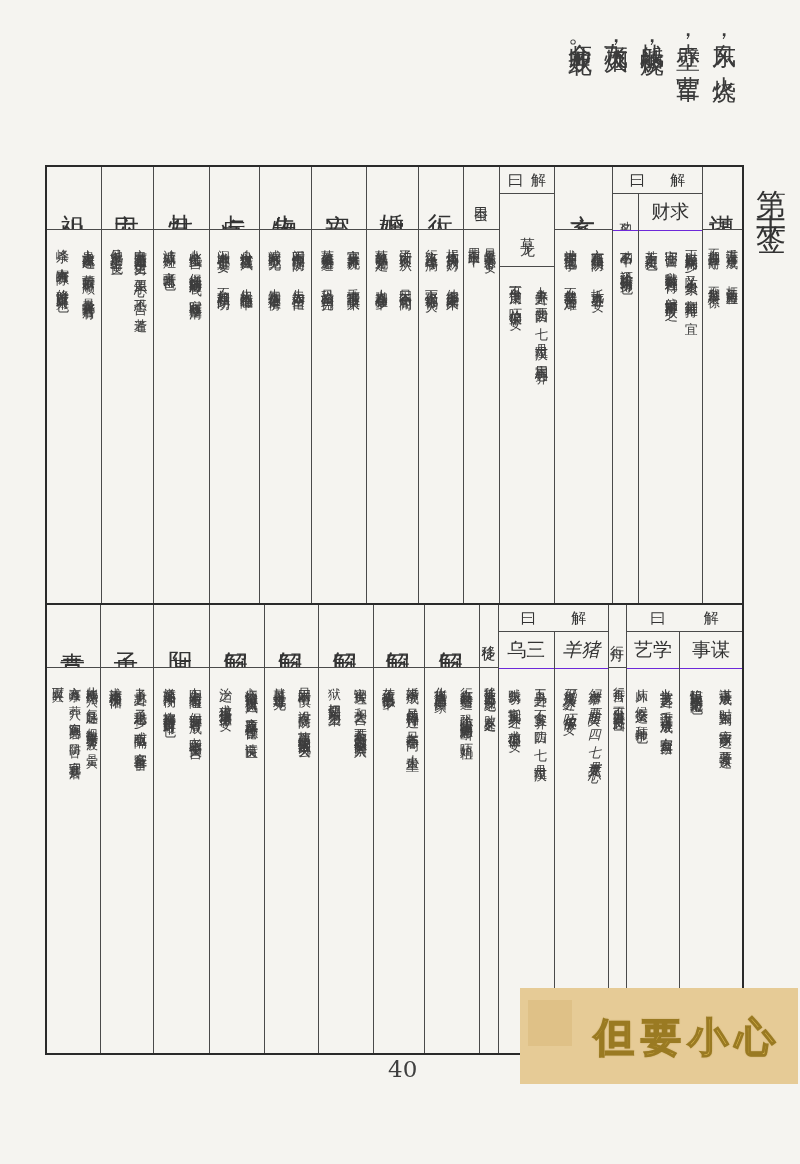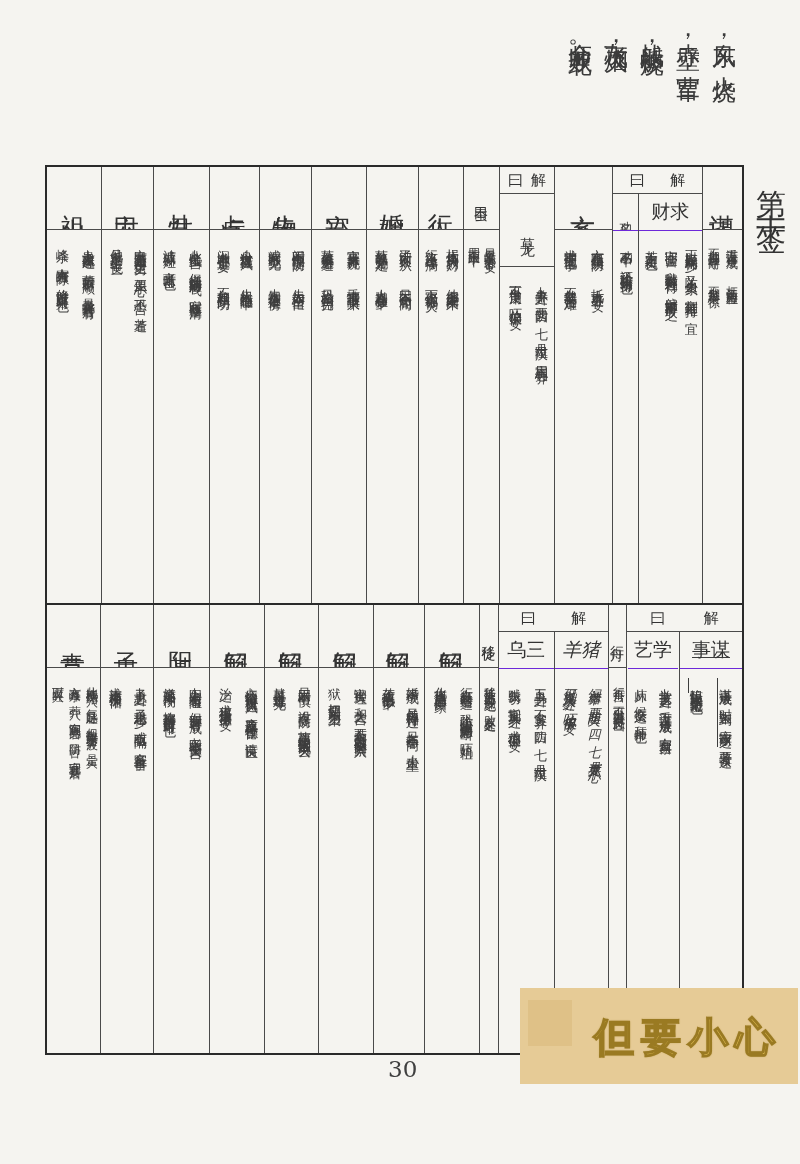--- a/index.html
+++ b/index.html
@@ -355,42 +355,42 @@
               <div class="tline">行舟不吉　不可出港若要行舟恐凶</div>
             </div>
           </div>
         </div>
         <div class="col" style="width: 115px;">
           <div class="strip">
             <span>曰</span>
             <span>解</span>
           </div>
           <div class="grp-row">
-            <div class="subcol" style="width: 53px; align-items: center;">
+            <div class="subcol" style="width: 53px;">
               <div class="sublab sublab-h">艺学</div>
               <div class="col-body">
                 <div class="vtext" style="line-height: 25px;">
                   <div class="tline">卜学技艺之卦　千谋万计事难成　宜在家自习</div>
                   <div class="tline">从师　候交泰运　拜师学也</div>
                 </div>
               </div>
             </div>
-            <div class="subcol" style="width: 62px; text-decoration: underline;">
+            <div class="subcol" style="width: 62px;">
               <div class="sublab sublab-h">事谋</div>
               <div class="col-body">
                 <div class="vtext" style="line-height: 29px;">
                   <div class="tline">谋事难成　时运未到　应该守耐之　若要谋这</div>
                   <div class="tline">惊阻失财祸非之危险也</div>
                 </div>
               </div>
             </div>
           </div>
         </div>
       </div>
   </div>
 
   <div id="watermark" style="background: rgb(230, 203, 150);">
     <div id="wm-square" style="background: rgb(220, 189, 129);"></div>
     <div id="wm-text" style="color: rgb(236, 200, 92); -webkit-text-stroke: 1.5px rgb(154, 122, 34);">但要小心</div>
   </div>
 
-  <div id="page-no">30</div>
+  <div id="page-no">40</div>
 </div>
 
 </body></html>

